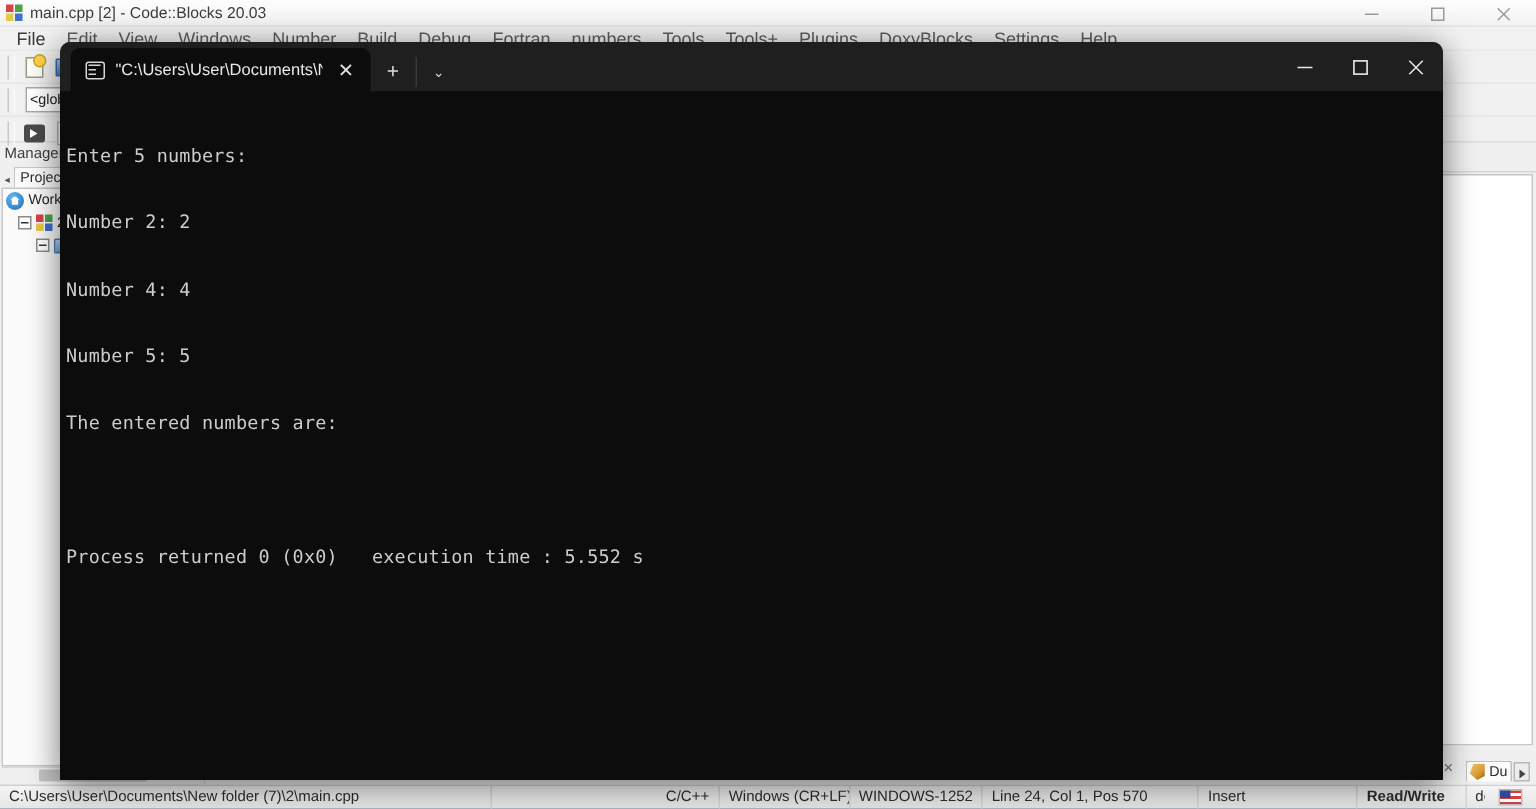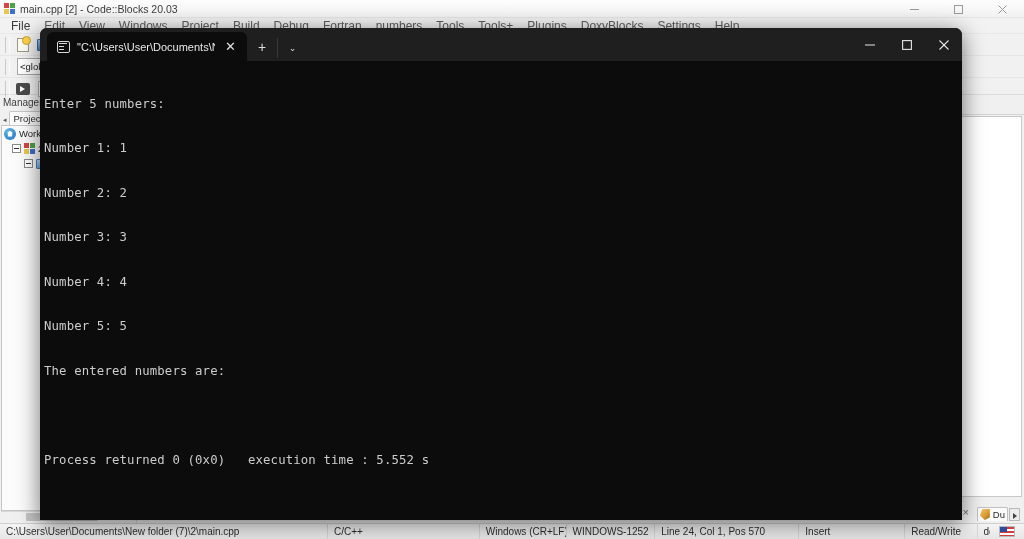--- a/index.html
+++ b/index.html
@@ -380,26 +380,26 @@
   }
   .sb-cell {
     height: 17px;
     line-height: 17px;
     padding: 0 6px;
     border-right: 1px solid #d6d6d6;
     white-space: nowrap;
     overflow: hidden;
   }
   .sb-path   { width: 342px; }
-  .sb-lang   { width: 158px; }
+  .sb-lang   { width: 158px; text-align: right; }
   .sb-eol    { width: 90px; }
   .sb-enc    { width: 92px; }
   .sb-pos    { width: 150px; }
   .sb-ins    { width: 110px; }
-  .sb-rw     { width: 75px; }
+  .sb-rw     { width: 75px; font-weight: bold; }
   .sb-def    { flex: 1; border-right: none; }
   .sb-flag {
     width: 36px;
     display: flex;
     align-items: center;
     justify-content: center;
   }
   .flag-ico {
     width: 16px; height: 11px;
     background:
@@ -554,21 +554,21 @@
             </svg>
         </div>
       </div>
     </div>
 
     <div class="cb-menubar">
       <span class="cb-menu-item">File</span>
       <span class="cb-menu-item">Edit</span>
       <span class="cb-menu-item">View</span>
       <span class="cb-menu-item">Windows</span>
-      <span class="cb-menu-item">Project</span>
+      <span class="cb-menu-item">Number</span>
       <span class="cb-menu-item">Build</span>
       <span class="cb-menu-item">Debug</span>
       <span class="cb-menu-item">Fortran</span>
       <span class="cb-menu-item">numbers</span>
       <span class="cb-menu-item">Tools</span>
       <span class="cb-menu-item">Tools+</span>
       <span class="cb-menu-item">Plugins</span>
       <span class="cb-menu-item">DoxyBlocks</span>
       <span class="cb-menu-item">Settings</span>
       <span class="cb-menu-item">Help</span>
@@ -686,23 +686,21 @@
           <svg width="12" height="12" viewBox="0 0 12 12">
               <line x1="1.5" y1="1.5" x2="10.5" y2="10.5" stroke="#e6e6e6" stroke-width="1.1"></line>
               <line x1="10.5" y1="1.5" x2="1.5" y2="10.5" stroke="#e6e6e6" stroke-width="1.1"></line>
             </svg>
         </div>
       </div>
     </div>
 
     <div class="term-body">
       <div class="term-line">Enter 5 numbers:</div>
-      <div class="term-line">Number 1: 1</div>
       <div class="term-line">Number 2: 2</div>
-      <div class="term-line">Number 3: 3</div>
       <div class="term-line">Number 4: 4</div>
       <div class="term-line">Number 5: 5</div>
       <div class="term-line">The entered numbers are:</div>
       <div class="term-line">&nbsp;</div>
       <div class="term-line">Process returned 0 (0x0)   execution time : 5.552 s</div>
       
       
     </div>
   </div>
 

